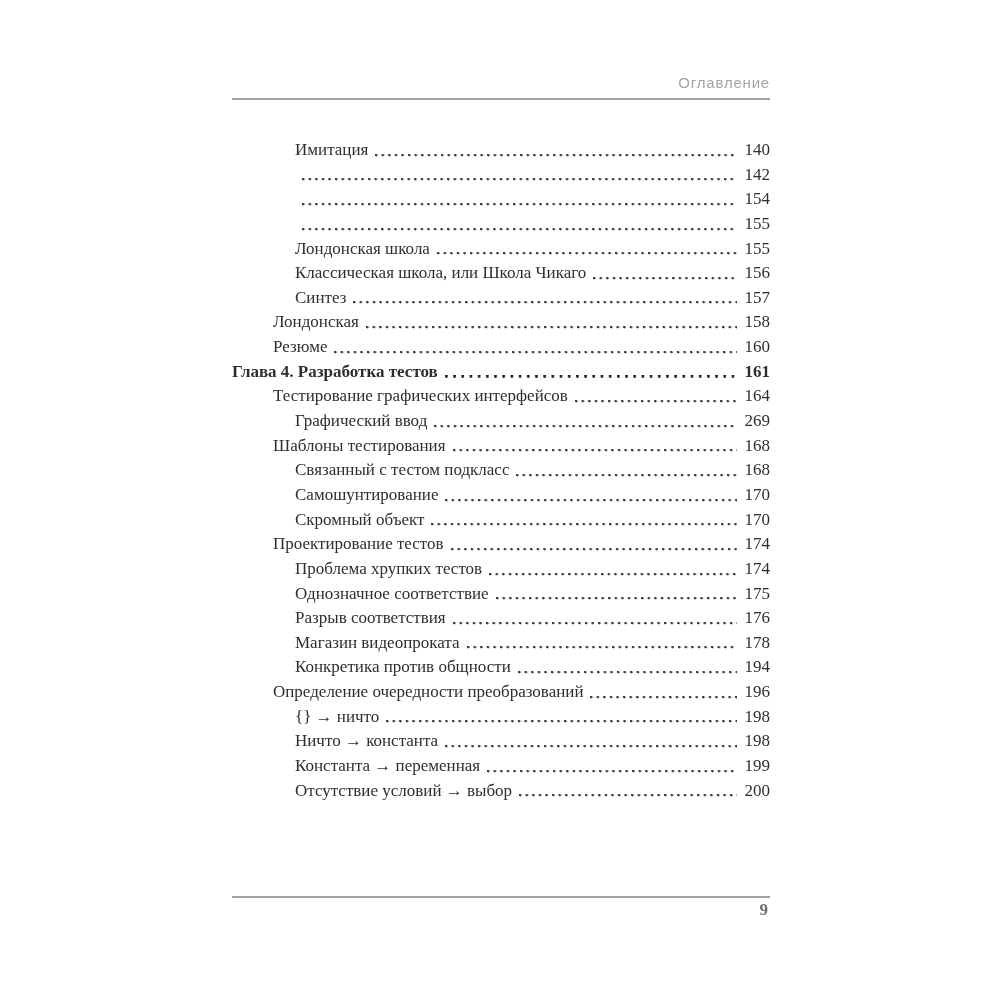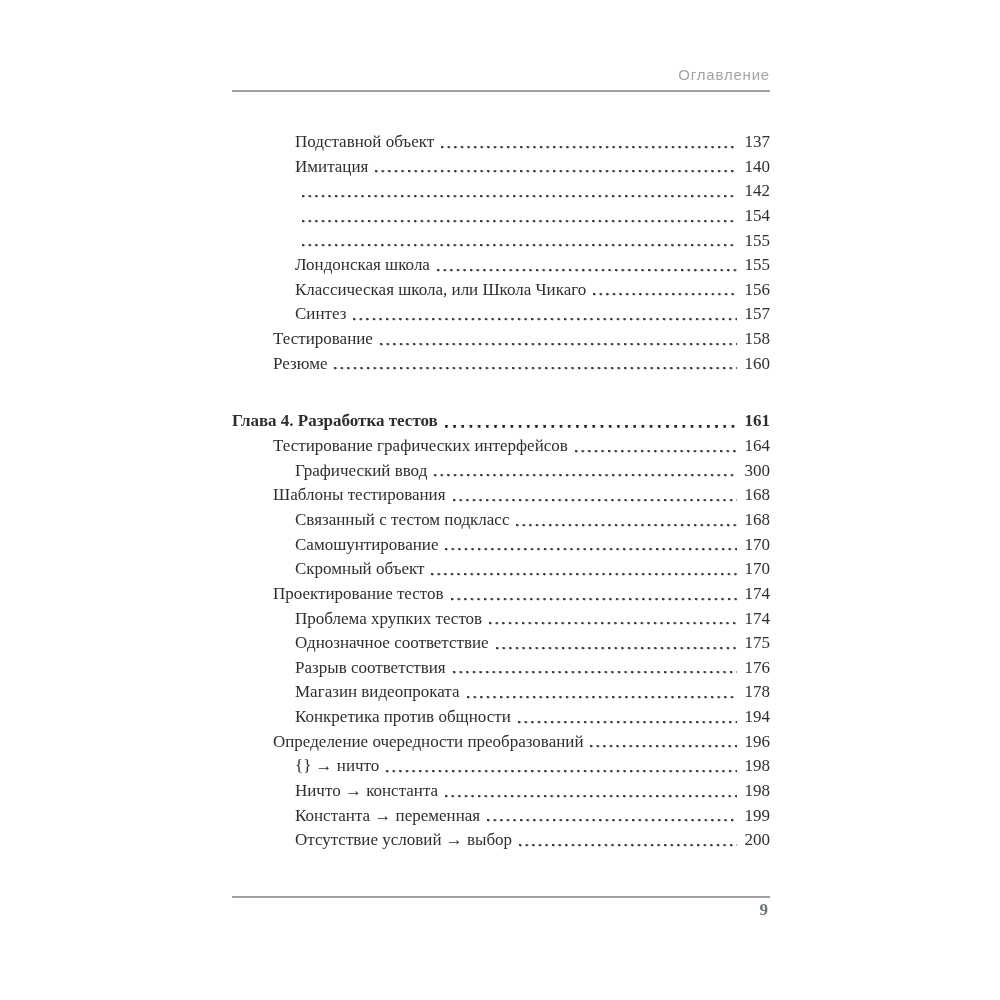--- a/index.html
+++ b/index.html
@@ -13,21 +13,21 @@
     height: 1000px;
     background: #ffffff;
     font-family: "Liberation Serif", serif;
     color: #2e2e2e;
     overflow: hidden;
   }
   .content {
     position: absolute;
     left: 232px;
     width: 538px;
-    top: 0;
+    top: 8px;
   }
   
   .running-head {
     margin-top: 66px;
     text-align: right;
     font-family: "Liberation Sans", sans-serif;
     font-size: 15px;
     letter-spacing: 0.8px;
     color: #a4a4a6;
     line-height: 18px;
@@ -63,21 +63,21 @@
   .row .p {
     flex: 0 0 auto;
     min-width: 28px;
     text-align: right;
   }
   .row.lvl-0 { padding-left: 0; }
   .row.lvl-1 { padding-left: 41px; }
   .row.lvl-2 { padding-left: 63px; }
   .row.chapter {
     font-weight: bold;
-    margin-top: 33px;
+    margin-top: 0;
   }
   .row.chapter .leader {
     background-image: radial-gradient(circle at 1.4px 1.4px, #222 1.3px, rgba(0,0,0,0) 1.75px);
     background-size: 8.2px 3.2px;
   }
   
   .footer {
     position: absolute;
     left: 232px;
     width: 538px;
@@ -101,25 +101,20 @@
 <body>
 
 <div class="page">
   <div class="content">
     <div class="running-head">
       <span>Оглавление</span>
     </div>
     <div class="head-rule"></div>
     <div class="toc" id="toc">
         <div class="row lvl-2">
-    <span class="t">Подставной объект</span>
-    <span class="leader"></span>
-    <span class="p">137</span>
-  </div>
-        <div class="row lvl-2">
     <span class="t">Имитация</span>
     <span class="leader"></span>
     <span class="p">140</span>
   </div>
         <div class="row lvl-2">
     <span class="leader"></span>
     <span class="p">142</span>
   </div>
         <div class="row lvl-2">
     <span class="leader"></span>
@@ -138,21 +133,21 @@
     <span class="t">Классическая школа, или Школа Чикаго</span>
     <span class="leader"></span>
     <span class="p">156</span>
   </div>
         <div class="row lvl-2">
     <span class="t">Синтез</span>
     <span class="leader"></span>
     <span class="p">157</span>
   </div>
         <div class="row lvl-1">
-    <span class="t">Тестирование</span>
+    <span class="t">Лондонская</span>
     <span class="leader"></span>
     <span class="p">158</span>
   </div>
         <div class="row lvl-1">
     <span class="t">Резюме</span>
     <span class="leader"></span>
     <span class="p">160</span>
   </div>
         <div class="row lvl-0 chapter">
     <span class="t">Глава 4. Разработка тестов</span>
@@ -160,21 +155,21 @@
     <span class="p">161</span>
   </div>
         <div class="row lvl-1">
     <span class="t">Тестирование графических интерфейсов</span>
     <span class="leader"></span>
     <span class="p">164</span>
   </div>
         <div class="row lvl-2">
     <span class="t">Графический ввод</span>
     <span class="leader"></span>
-    <span class="p">300</span>
+    <span class="p">269</span>
   </div>
         <div class="row lvl-1">
     <span class="t">Шаблоны тестирования</span>
     <span class="leader"></span>
     <span class="p">168</span>
   </div>
         <div class="row lvl-2">
     <span class="t">Связанный с тестом подкласс</span>
     <span class="leader"></span>
     <span class="p">168</span>

